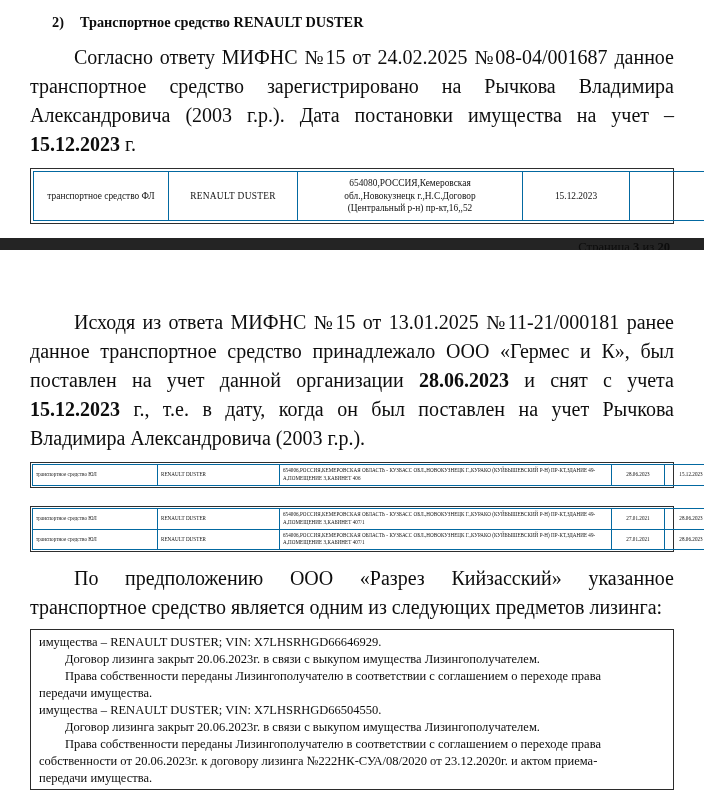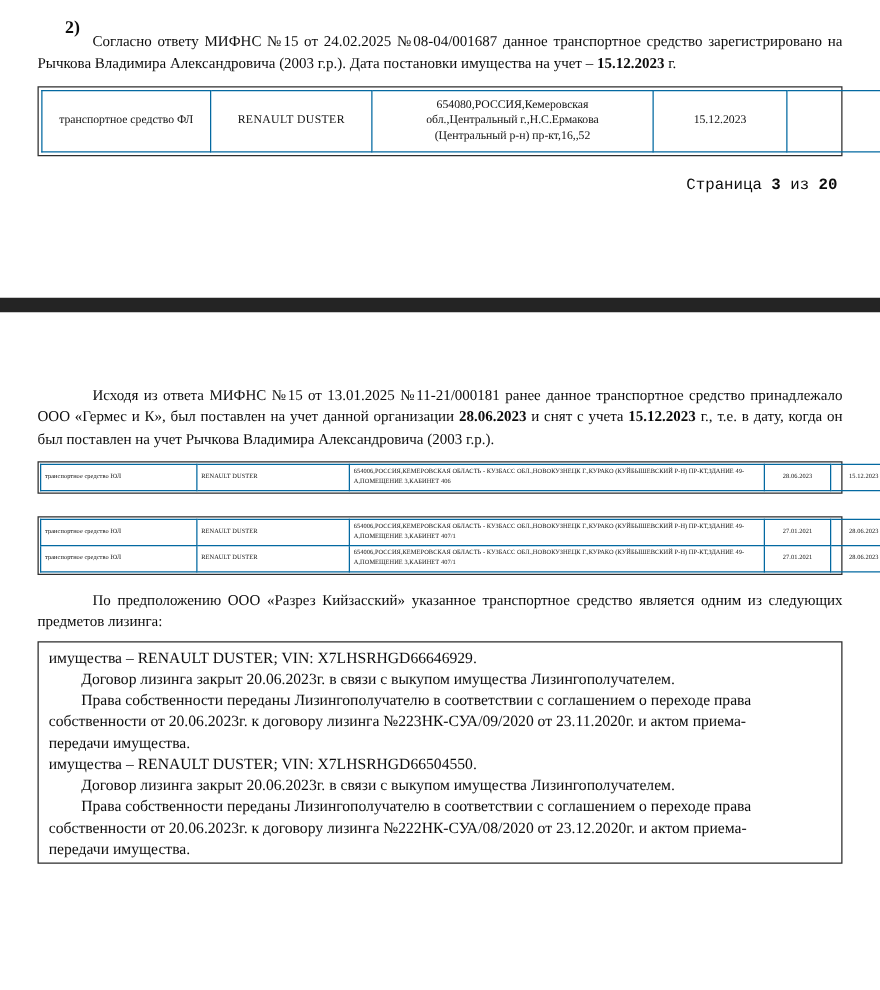--- a/index.html
+++ b/index.html
@@ -51,21 +51,21 @@
     left: 22px;
     top: 0;
   }
   .heading .htext {
     display: inline-block;
     margin-left: 28px;
   }
 
   p.para {
     margin: 0 0 9px 0;
-    font-size: 12px;
+    font-size: 20px;
     line-height: 1.45;
     text-align: justify;
     text-indent: 44px;
     hyphens: none;
   }
   p.tight { margin-bottom: 7px; }
   b.bd { font-weight: bold; }
 
   
   table.doc-table {
@@ -116,21 +116,20 @@
   .tbl-compact td.k-addr  { width: 325px; text-align: left; }
   .tbl-compact td.k-d1    { width: 46px; text-align: center; }
   .tbl-compact td.k-d2    { width: 46px; text-align: center; }
 
   
   .page-footer {
     text-align: right;
     font-size: 12.6px;
     margin-top: 16px;
     padding-right: 4px;
-    font-family: Liberation Mono, monospace;
   }
 
   
   .lease-box {
     border: 1px solid #2b2b2b;
     margin-top: 6px;
     padding: 4px 8px 2px 8px;
   }
   .lease-item { margin-bottom: 1px; }
   .lease-item p {
@@ -143,33 +142,34 @@
   .lease-item p.sub  { text-indent: 26px; }
   .lease-item p.cont { text-indent: 0; }
 </style>
 </head>
 <body>
 
 <div class="page page-one">
 
   <div class="heading">
     <span class="num">2)</span>
+    <span class="htext">Транспортное средство RENAULT DUSTER</span>
   </div>
 
   <p class="para"><span>Согласно ответу МИФНС №15 от 24.02.2025 №08-04/001687 данное транспортное средство зарегистрировано на Рычкова Владимира Александровича (2003 г.р.). Дата постановки имущества на учет – </span><b class="bd">15.12.2023</b><span> г.</span></p>
 
   <div class="tbl-main">
     <table class="doc-table">
       <tbody>
         <tr>
           <td class="c-type">транспортное средство ФЛ</td>
           <td class="c-model">RENAULT DUSTER</td>
           <td class="c-addr">
             <div>654080,РОССИЯ,Кемеровская</div>
-            <div>обл.,Центральный г.,Н.С.Ермакова</div>
+            <div>обл.,Новокузнецк г.,Н.С.Договор</div>
             <div>(Центральный р-н) пр-кт,16,,52</div>
           </td>
           <td class="c-date">15.12.2023</td>
           <td class="c-blank"></td>
         </tr>
       </tbody>
     </table>
   </div>
 
   <div class="page-footer"><span>Страница </span><b class="bd">3</b><span> из </span><b class="bd">20</b></div>
@@ -234,21 +234,20 @@
   <div style="height:12px"></div>
 
   <p class="para tight">По предположению ООО «Разрез Кийзасский» указанное транспортное средство является одним из следующих предметов лизинга:</p>
 
   <div class="lease-box">
 
     <div class="lease-item">
       <p class="cont">имущества – RENAULT DUSTER; VIN: X7LHSRHGD66646929.</p>
       <p class="sub">Договор лизинга закрыт 20.06.2023г. в связи с выкупом имущества Лизингополучателем.</p>
       <p class="sub">Права собственности переданы Лизингополучателю в соответствии с соглашением о переходе права</p>
-      <p class="cont">собственности от 20.06.2023г. к договору лизинга №223НК-СУА/09/2020 от 23.11.2020г. и актом приема-</p>
       <p class="cont">передачи имущества.</p>
     </div>
 
     <div class="lease-item">
       <p class="cont">имущества – RENAULT DUSTER; VIN: X7LHSRHGD66504550.</p>
       <p class="sub">Договор лизинга закрыт 20.06.2023г. в связи с выкупом имущества Лизингополучателем.</p>
       <p class="sub">Права собственности переданы Лизингополучателю в соответствии с соглашением о переходе права</p>
       <p class="cont">собственности от 20.06.2023г. к договору лизинга №222НК-СУА/08/2020 от 23.12.2020г. и актом приема-</p>
       <p class="cont">передачи имущества.</p>
     </div>

